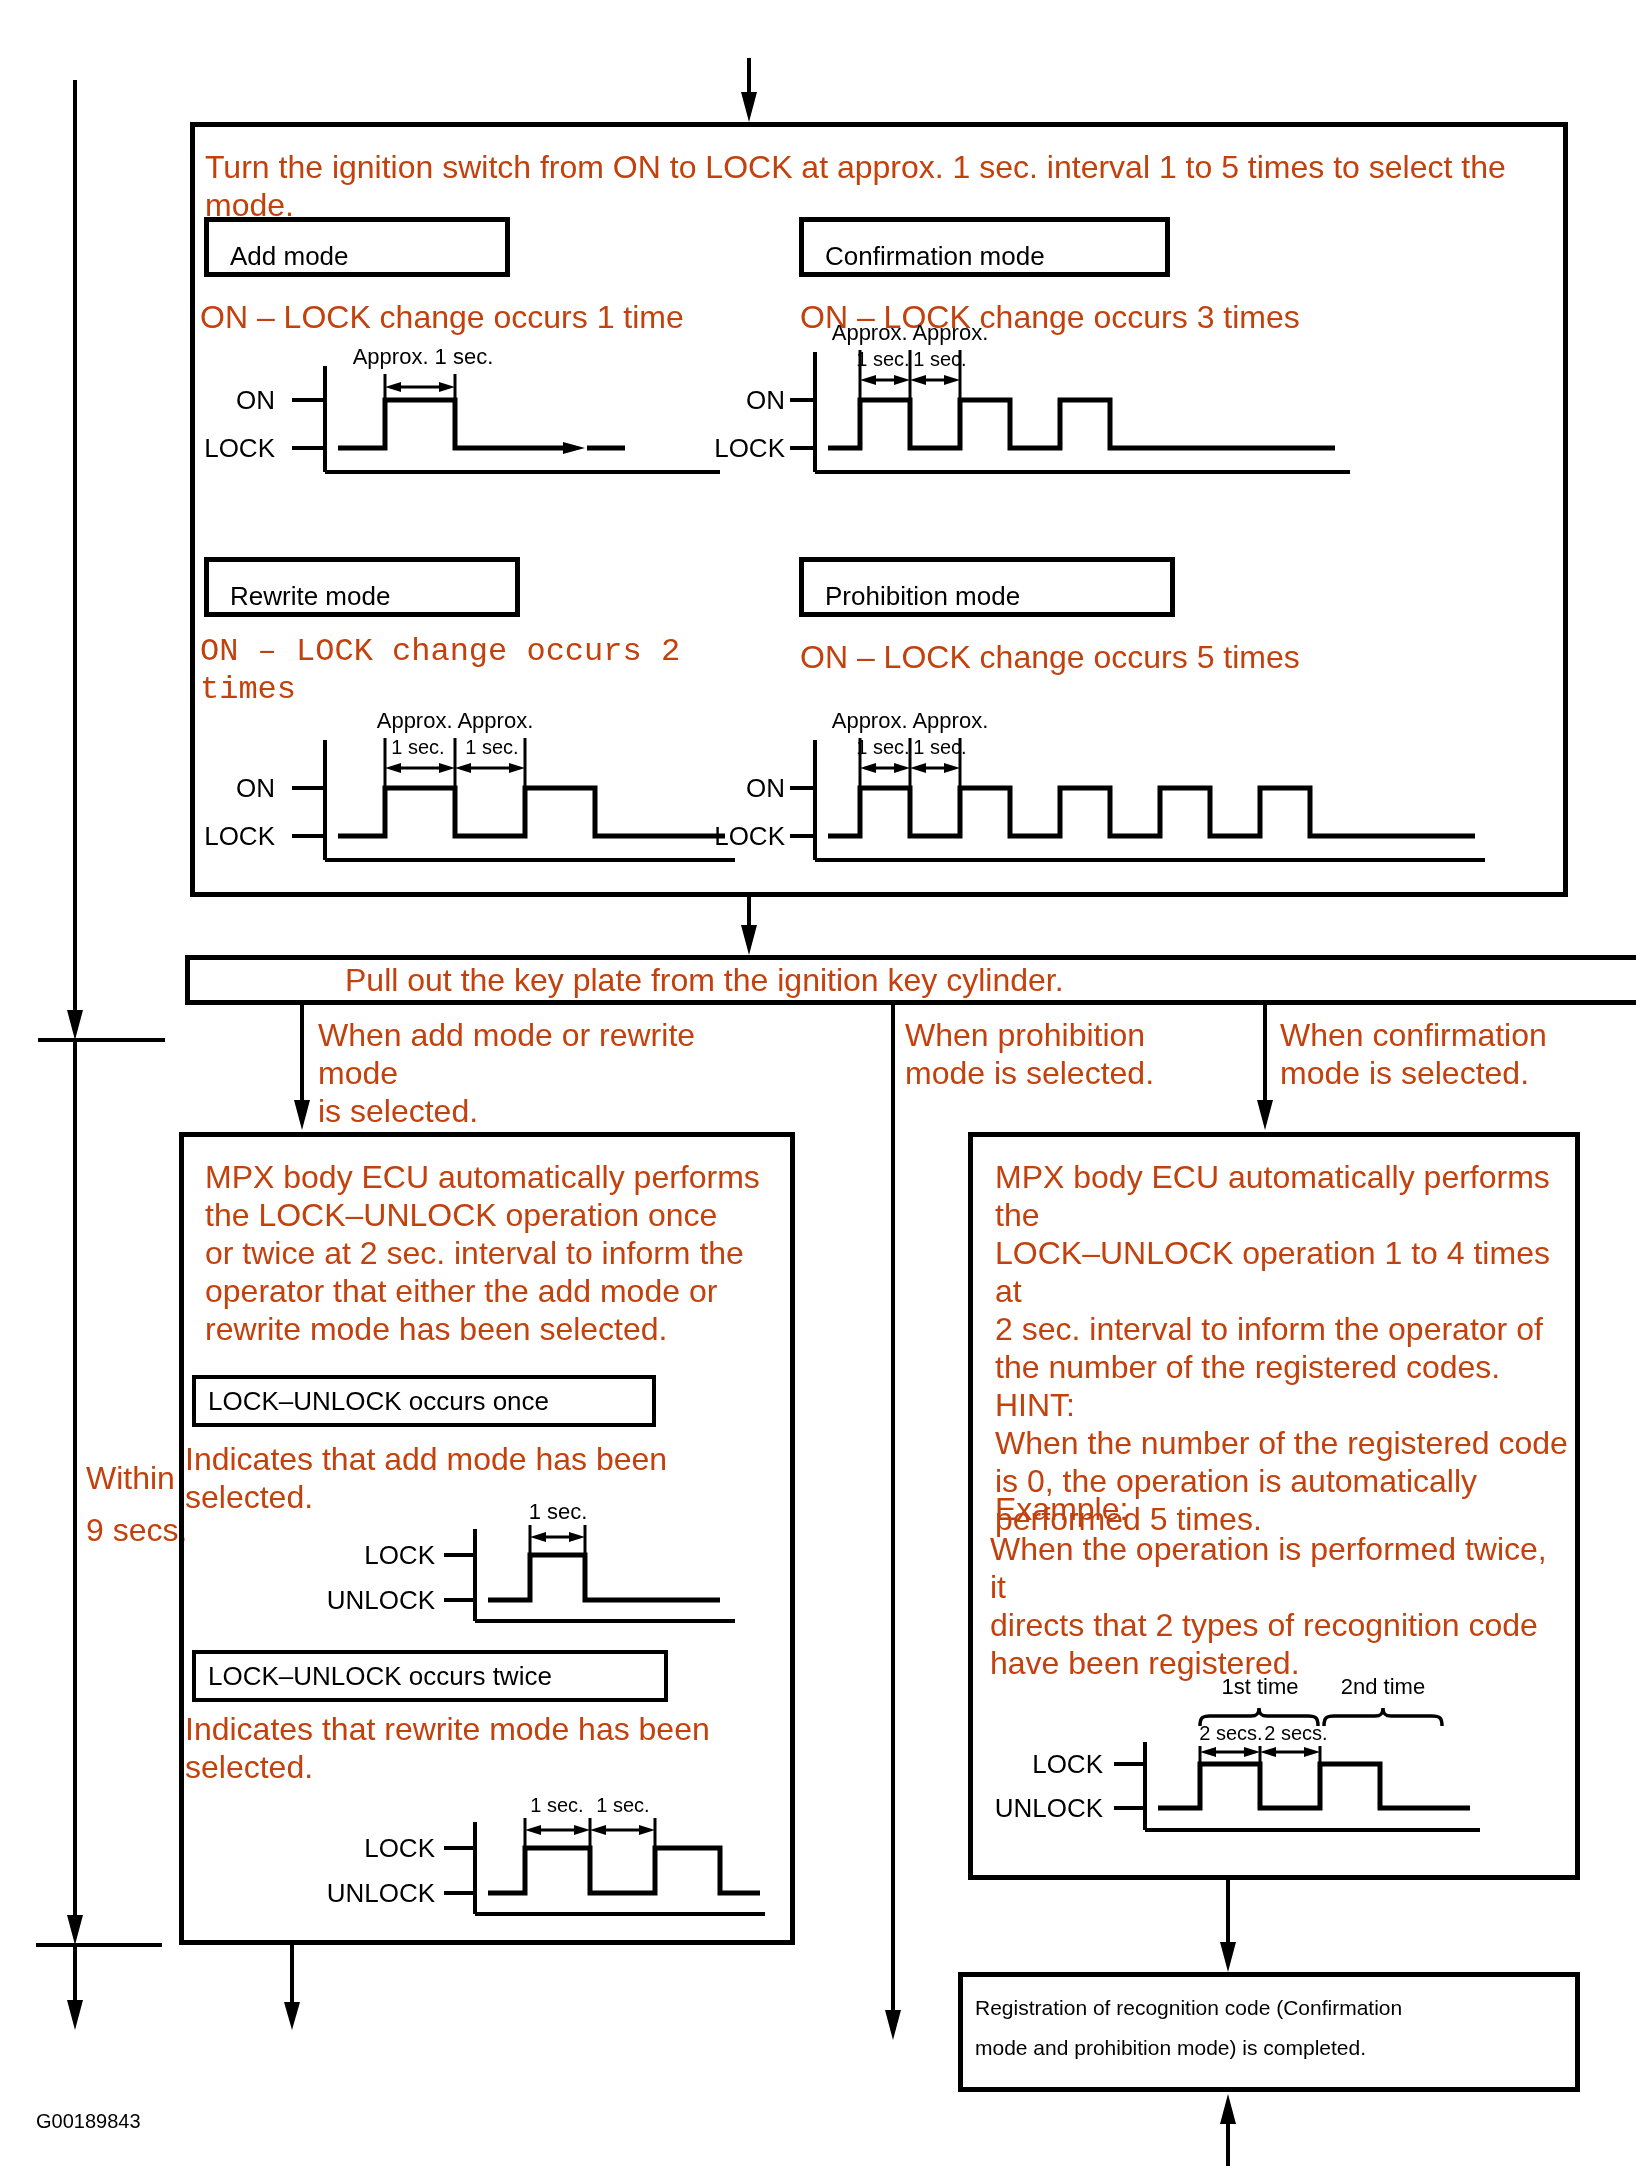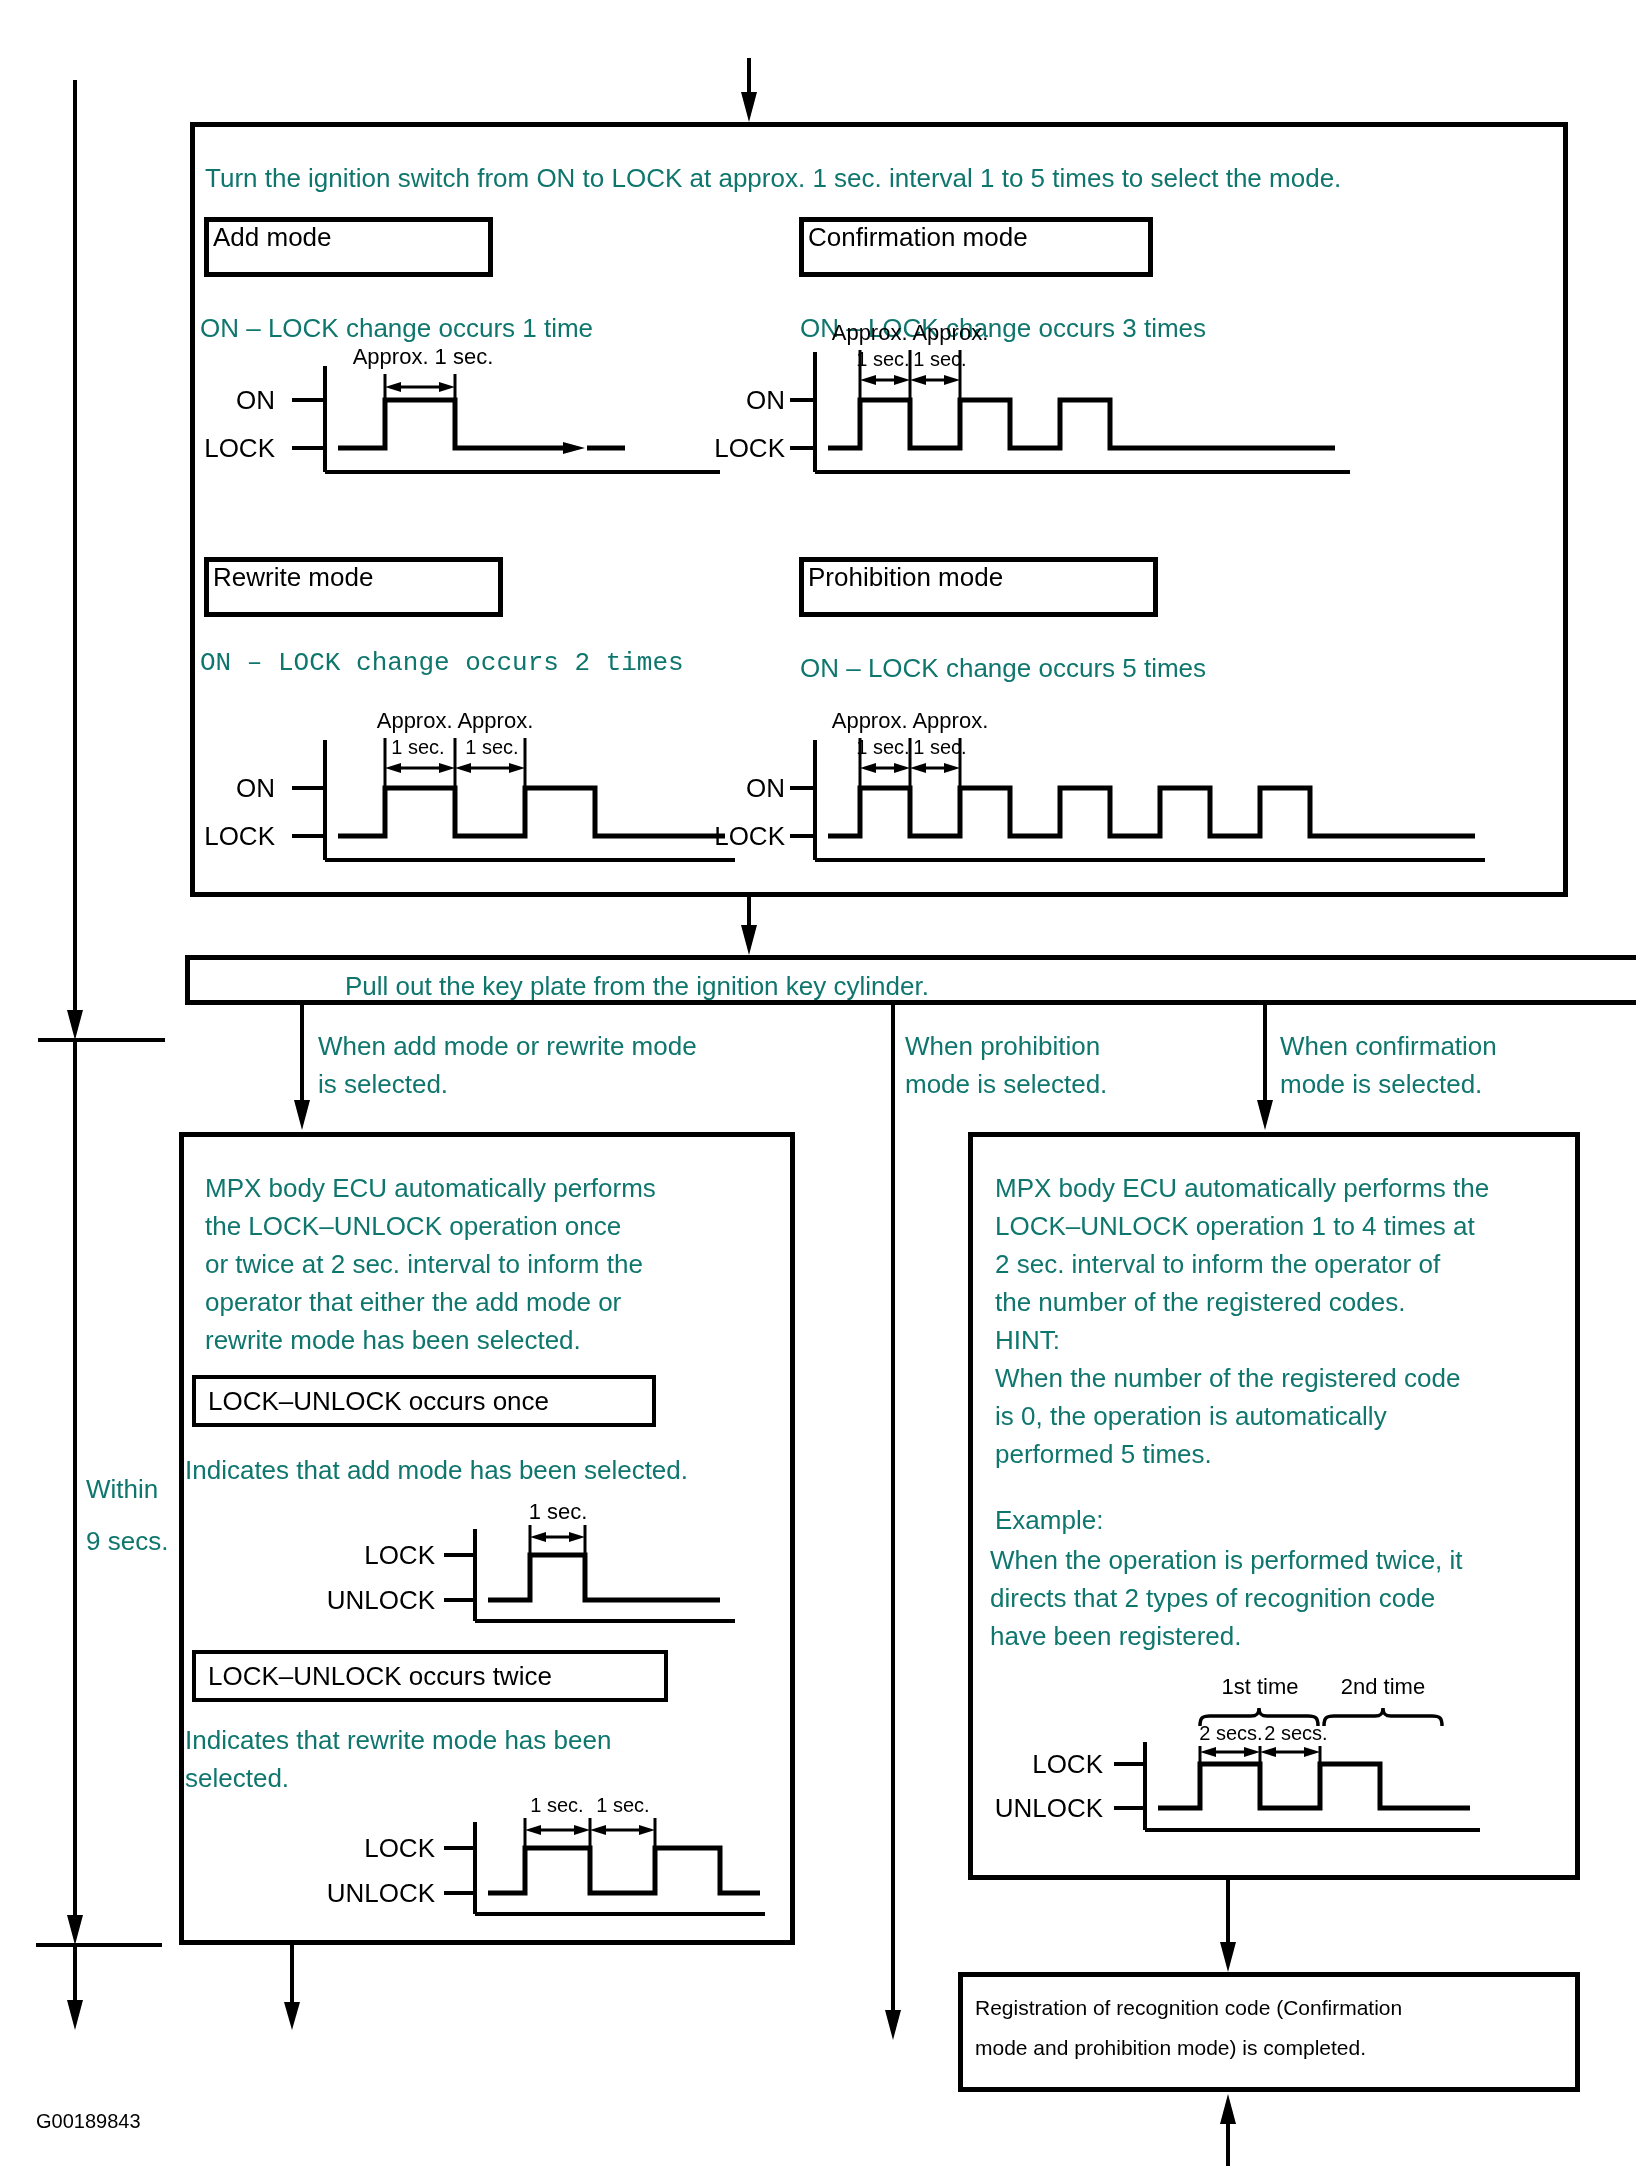--- a/index.html
+++ b/index.html
@@ -1,25 +1,25 @@
 <!DOCTYPE html>
 <html><head>
 <meta charset="utf-8">
 <style>
   html,body{margin:0;padding:0;background:#fff;}
   #page{
     position:relative;width:1636px;height:2179px;background:#fff;overflow:hidden;
     font-family:"Liberation Sans",sans-serif;color:#000;
   }
   .abs{position:absolute;}
-  .txt{font-size:26px;line-height:38px;color:#0f766e;margin-top:11px;}
+  .txt{font-size:32px;line-height:38px;color:#c2410c;}
   .pre{white-space:pre-line;}
   .bigbox{border:5px solid #000;background:transparent;}
-  .lblbox{border:4px solid #000;background:#fff;display:flex;align-items:flex-start;
-          padding-left:4px;font-size:26px;box-shadow:0 0 0 1px #000;}
+  .lblbox{border:4px solid #000;background:#fff;display:flex;align-items:flex-end;
+          padding-left:21px;font-size:26px;box-shadow:0 0 0 1px #000;}
   .innbox{border:4px solid #000;background:#fff;display:flex;align-items:center;
           padding-left:12px;font-size:26px;}
   .lvl{font-size:26px;line-height:38px;text-align:right;}
   svg text{font-family:"Liberation Sans",sans-serif;fill:#000;}
   .an22{font-size:22px;}
   .an20{font-size:20px;}
   .sig{stroke:#000;stroke-width:5;fill:none;}
   .axis{stroke:#000;stroke-width:4;fill:none;}
   .dash{stroke:#000;stroke-width:4;}
   .dim{stroke:#000;stroke-width:3;}

